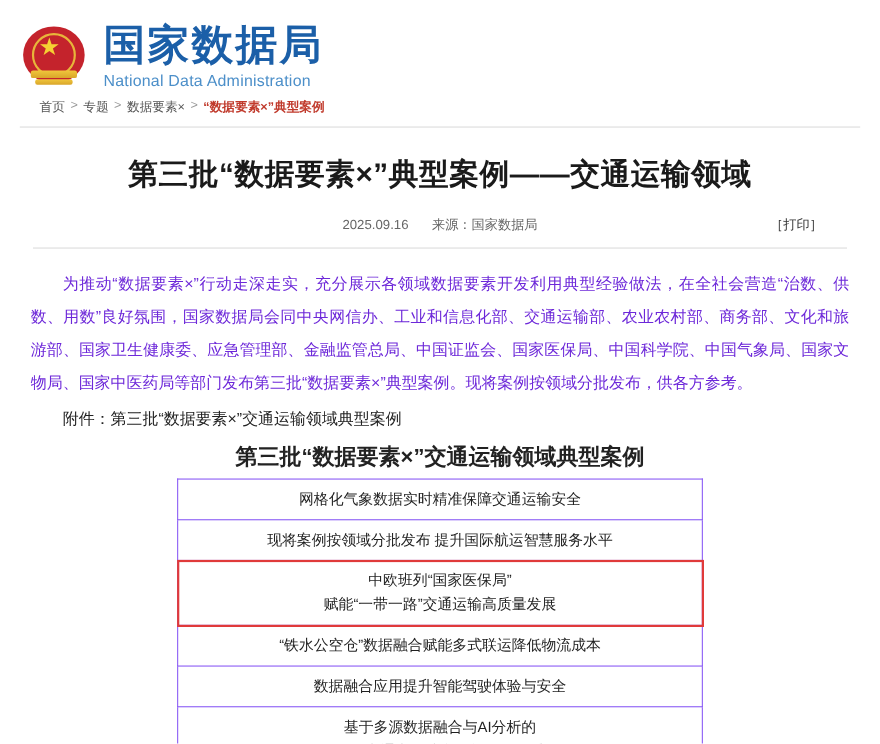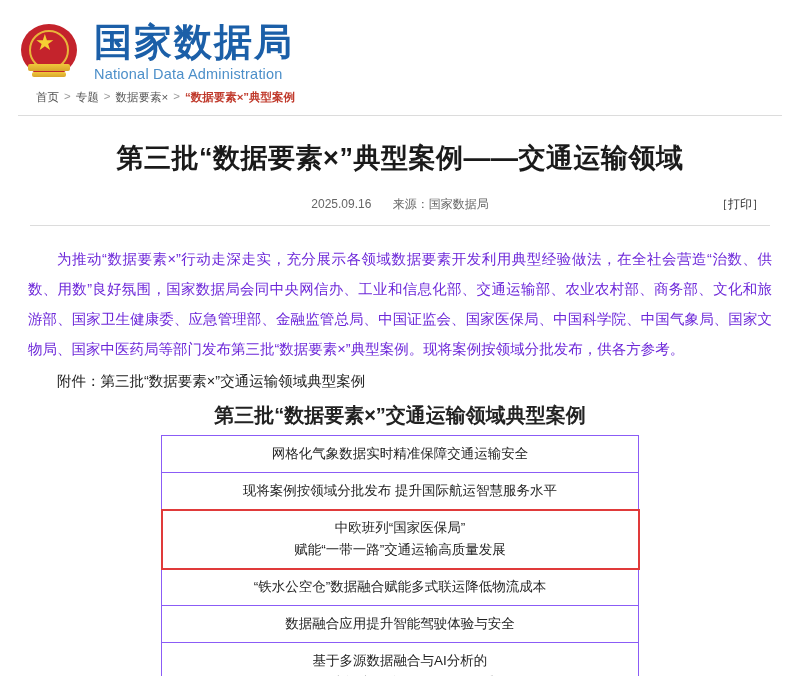--- a/index.html
+++ b/index.html
@@ -105,21 +105,21 @@
   .meta {
     text-align: center;
     font-size: 12px;
     color: #666;
     margin-top: 20px;
     position: relative;
   }
   .meta .date { margin-right: 18px; }
   .meta .print {
     position: absolute;
-    right: 8px;
+    right: 24px;
     top: 0;
     color: #333;
     font-size: 12px;
   }
   .rule2 {
     margin: 12px 2px 0 2px;
     border-top: 1px solid #dcdcdc;
   }
 
   .body-text {

